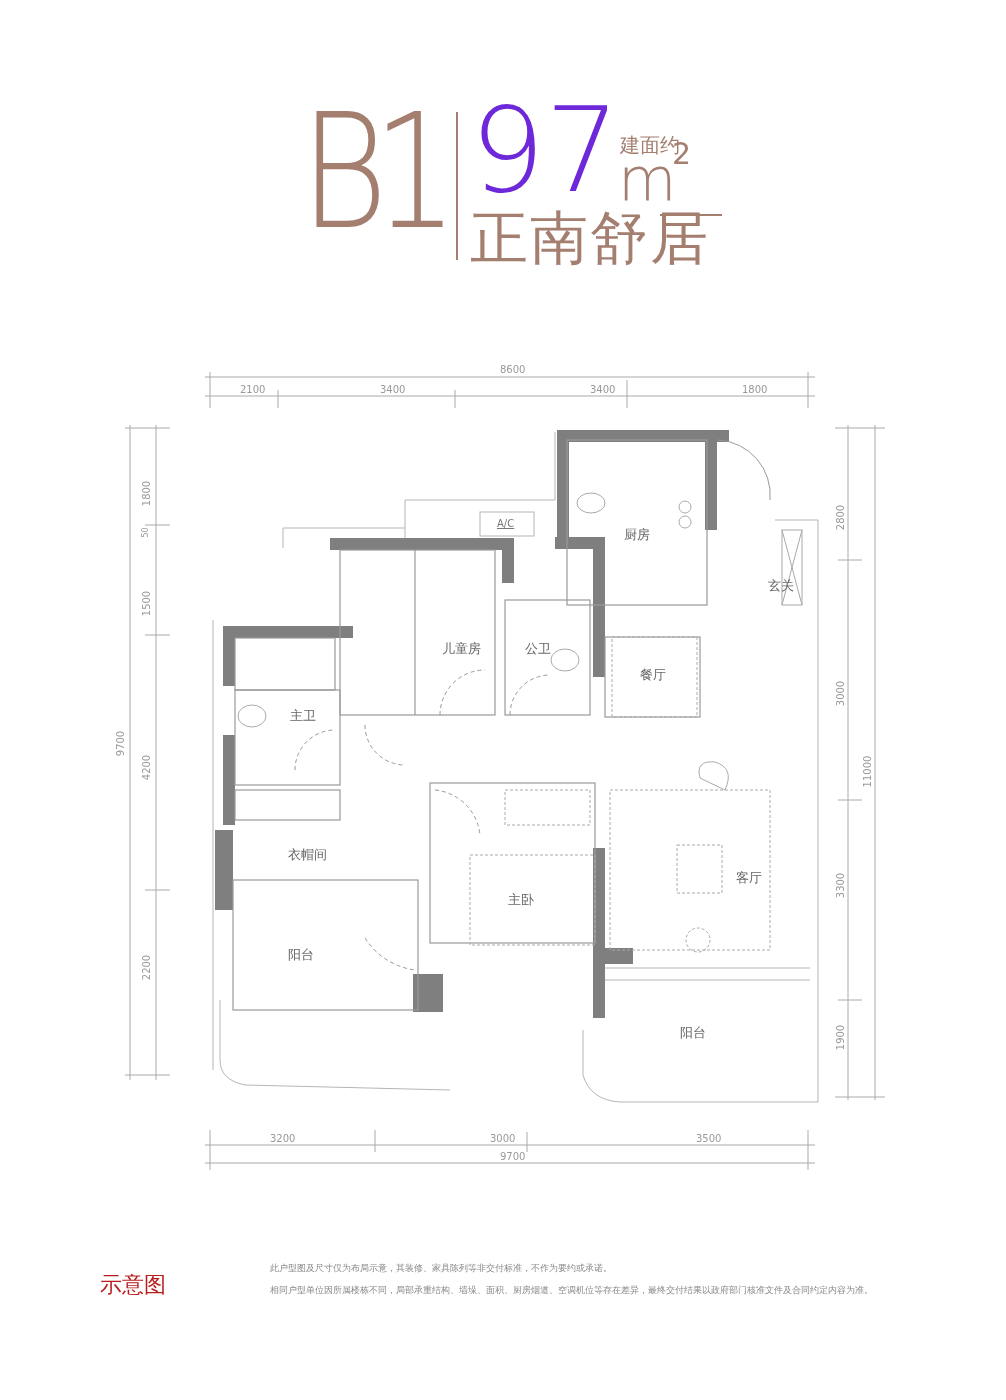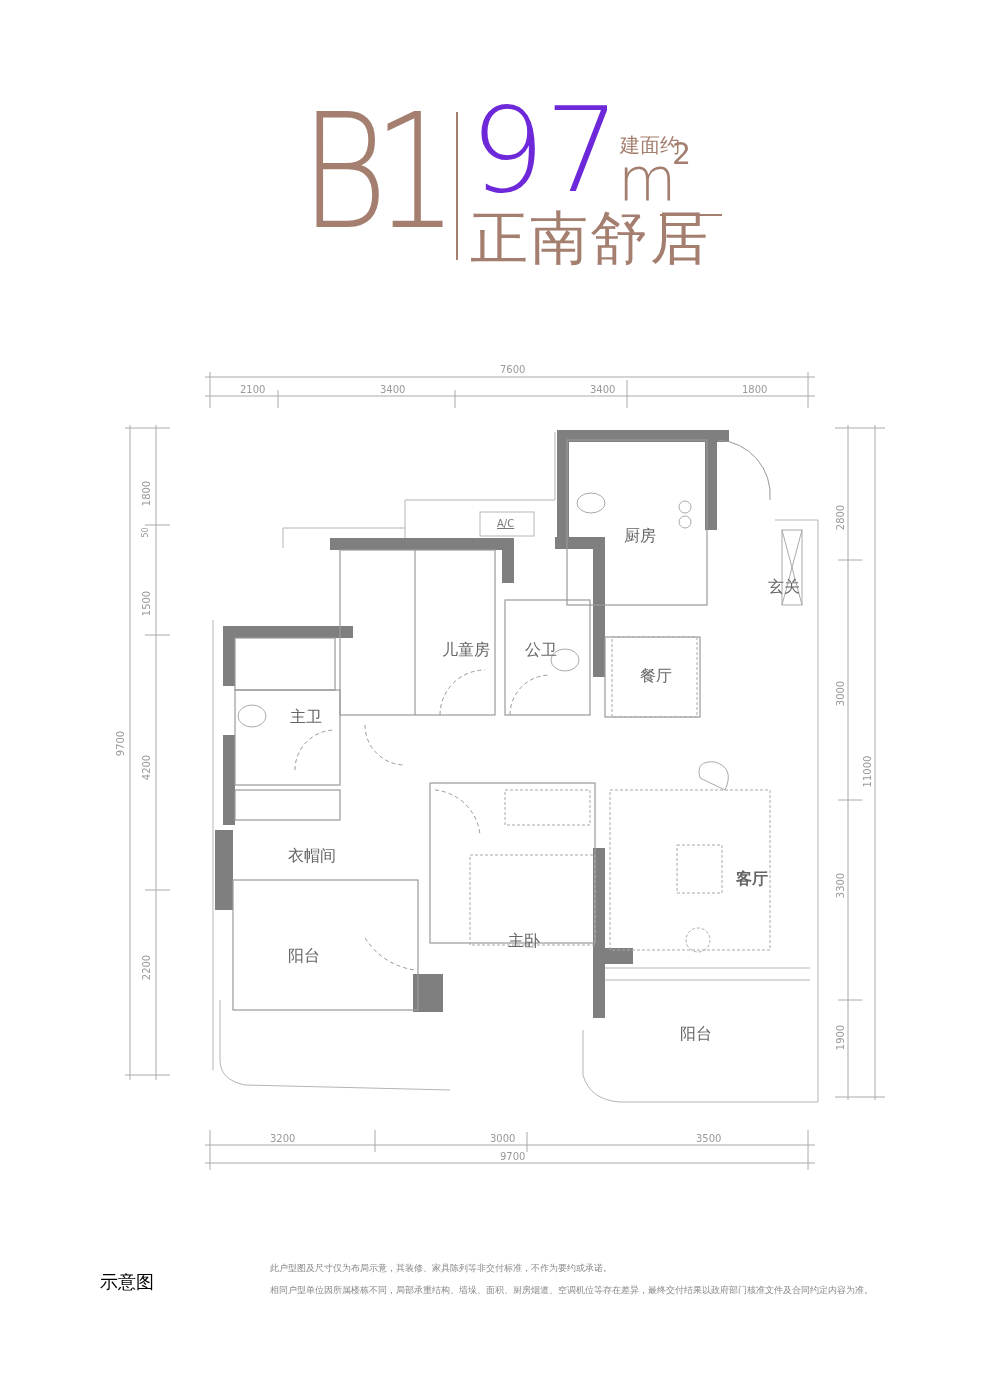--- a/index.html
+++ b/index.html
@@ -13,23 +13,23 @@
   .title-area { left:470px; top:90px; font-family:"DejaVu Sans", sans-serif;
                 font-size:118px; line-height:120px; color:#6d28d9; font-weight:200; }
   .area-label { left:620px; top:132px; font-size:20px; color:#a47f70; }
   .area-unit { left:618px; top:148px; font-size:60px; line-height:64px; color:#a47f70; font-weight:200; }
   .area-sup { left:672px; top:136px; font-size:30px; color:#a47f70; }
   .subtitle { left:470px; top:206px; font-size:58px; line-height:64px; color:#a47f70;
               letter-spacing:2px; }
   .subtitle-line { left:660px; top:214px; width:62px; height:2px; background:#a47f70; }
   .dim { font-size:10px; color:#999; }
   .dimv { font-size:10px; color:#999; transform:rotate(-90deg); transform-origin:center; white-space:nowrap; }
-  .room { font-size:16px; color:#666; }
+  .room { font-size:13px; color:#666; }
   .footer-note { font-size:9px; color:#888; left:270px; white-space:nowrap; }
-  .footer-label { left:100px; top:1270px; font-size:18px; color:#000000; }
+  .footer-label { left:100px; top:1270px; font-size:22px; color:#b91c1c; }
   svg { position:absolute; left:0; top:0; }
 </style>
 </head>
 <body>
 
 <div class="abs title-b1">B1</div>
 <div class="abs title-divider"></div>
 <div class="abs title-area">97</div>
 <div class="abs area-label">建面约</div>
 <div class="abs area-unit">m</div>
@@ -139,21 +139,21 @@
     <path d="M700 778 Q695 760 715 762 Q735 768 725 790 Z"></path>
     <circle cx="698" cy="940" r="12" stroke-dasharray="3,2"></circle>
     <ellipse cx="591" cy="503" rx="14" ry="10"></ellipse>
     <ellipse cx="252" cy="716" rx="14" ry="11"></ellipse>
     <ellipse cx="565" cy="660" rx="14" ry="11"></ellipse>
     <circle cx="685" cy="507" r="6"></circle>
     <circle cx="685" cy="522" r="6"></circle>
   </g>
 </svg>
 
-<div class="abs dim" style="left:500px;top:364px;">7600</div>
+<div class="abs dim" style="left:500px;top:364px;">8600</div>
 <div class="abs dim" style="left:240px;top:384px;">2100</div>
 <div class="abs dim" style="left:380px;top:384px;">3400</div>
 <div class="abs dim" style="left:590px;top:384px;">3400</div>
 <div class="abs dim" style="left:742px;top:384px;">1800</div>
 
 <div class="abs dim" style="left:270px;top:1133px;">3200</div>
 <div class="abs dim" style="left:490px;top:1133px;">3000</div>
 <div class="abs dim" style="left:685px;top:1133px;margin-left:11px;">3500</div>
 <div class="abs dim" style="left:500px;top:1151px;">9700</div>
 
@@ -170,21 +170,21 @@
 <div class="abs dimv" style="left:828px;top:1032px;">1900</div>
 <div class="abs dimv" style="left:852px;top:766px;">11000</div>
 
 <div class="abs room" style="left:624px;top:526px;">厨房</div>
 <div class="abs room" style="left:732px;top:577px;margin-left:36px;">玄关</div>
 <div class="abs room" style="left:442px;top:640px;">儿童房</div>
 <div class="abs room" style="left:525px;top:640px;">公卫</div>
 <div class="abs room" style="left:640px;top:666px;">餐厅</div>
 <div class="abs room" style="left:290px;top:707px;">主卫</div>
 <div class="abs room" style="left:288px;top:846px;">衣帽间</div>
-<div class="abs room" style="left:508px;top:891px;margin-top:40px;">主卧</div>
-<div class="abs room" style="left:736px;top:869px;font-weight:bold;">客厅</div>
+<div class="abs room" style="left:508px;top:891px;">主卧</div>
+<div class="abs room" style="left:736px;top:869px;">客厅</div>
 <div class="abs room" style="left:288px;top:946px;">阳台</div>
 <div class="abs room" style="left:680px;top:1024px;">阳台</div>
 <div class="abs dim" style="left:497px;top:518px;color:#777;text-decoration:underline;">A/C</div>
 
 <div class="abs footer-label">示意图</div>
 <div class="abs footer-note" style="top:1262px;">此户型图及尺寸仅为布局示意，其装修、家具陈列等非交付标准，不作为要约或承诺。</div>
 <div class="abs footer-note" style="top:1284px;">相同户型单位因所属楼栋不同，局部承重结构、墙垛、面积、厨房烟道、空调机位等存在差异，最终交付结果以政府部门核准文件及合同约定内容为准。</div>
 
 </body></html>

